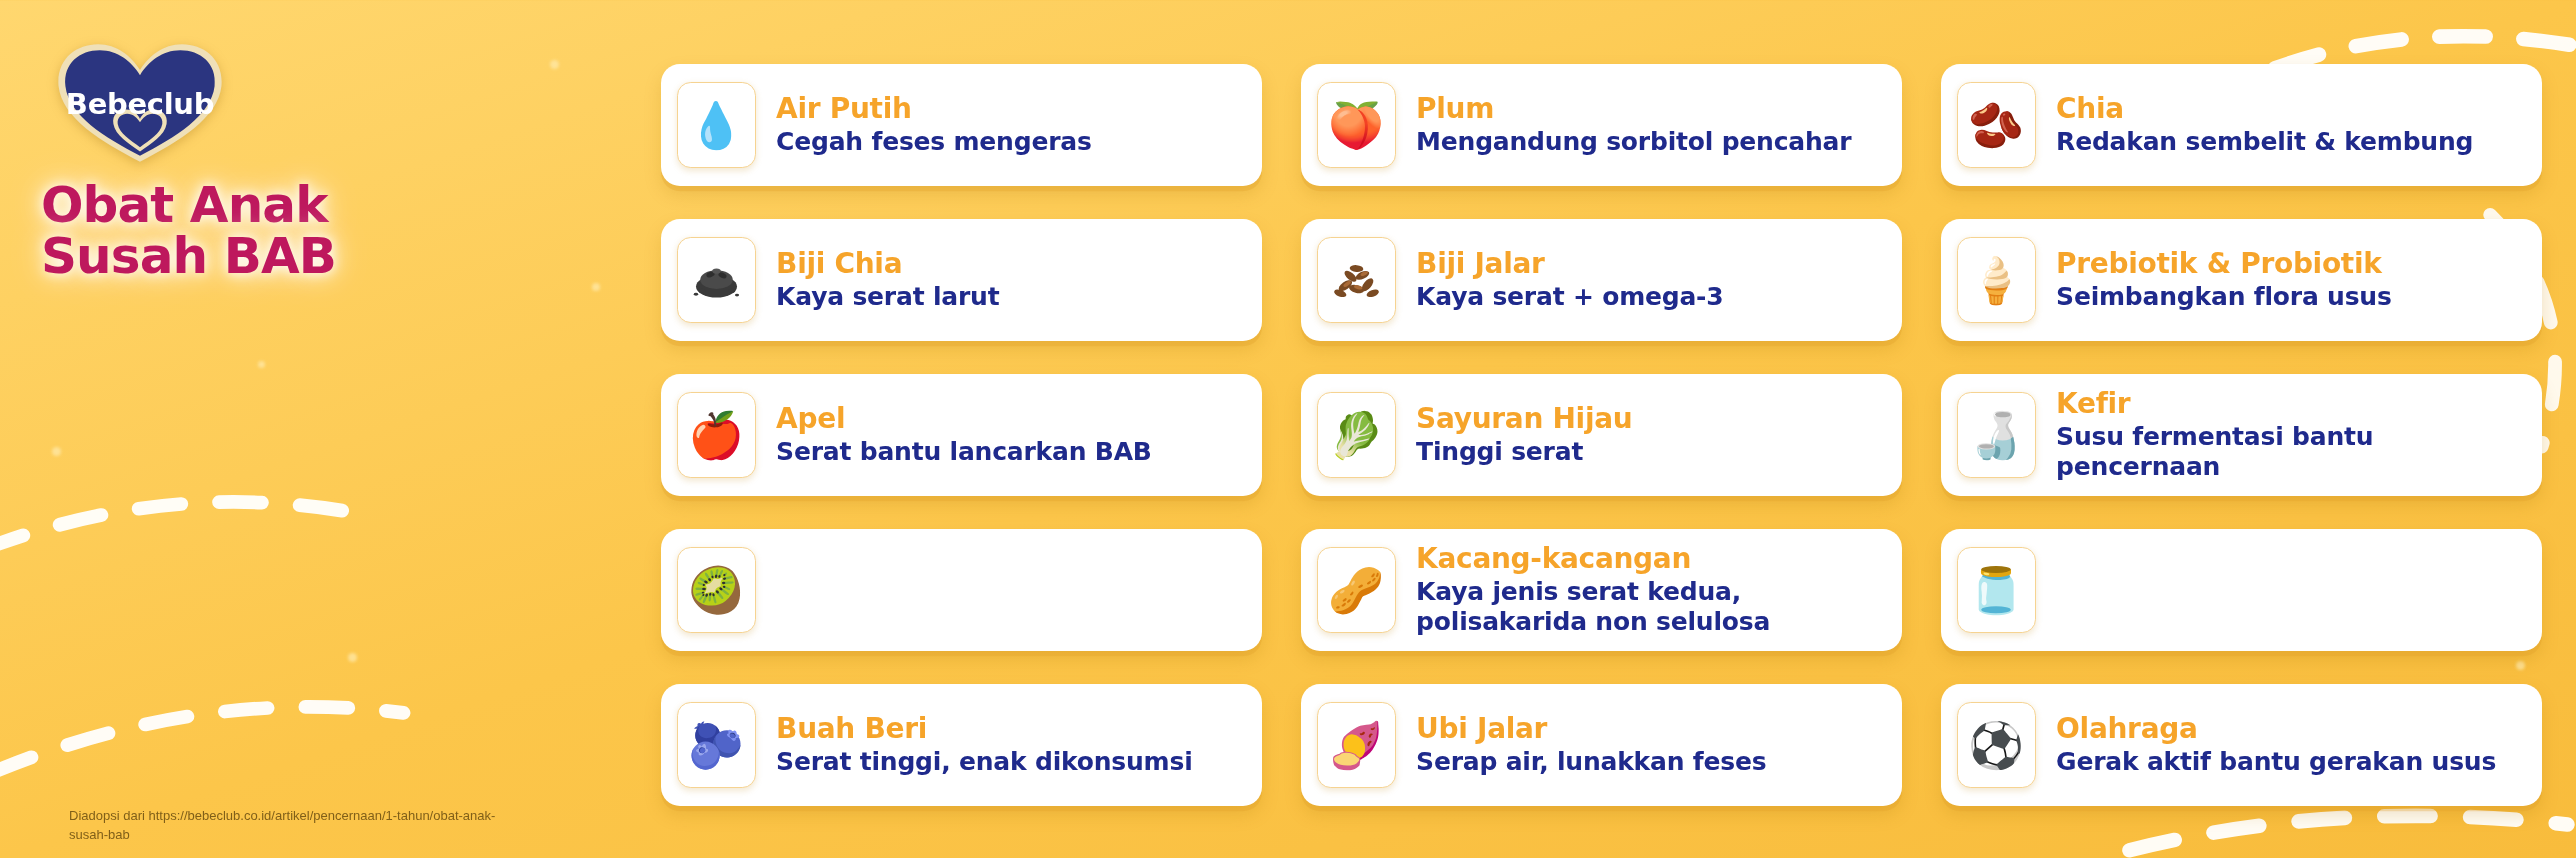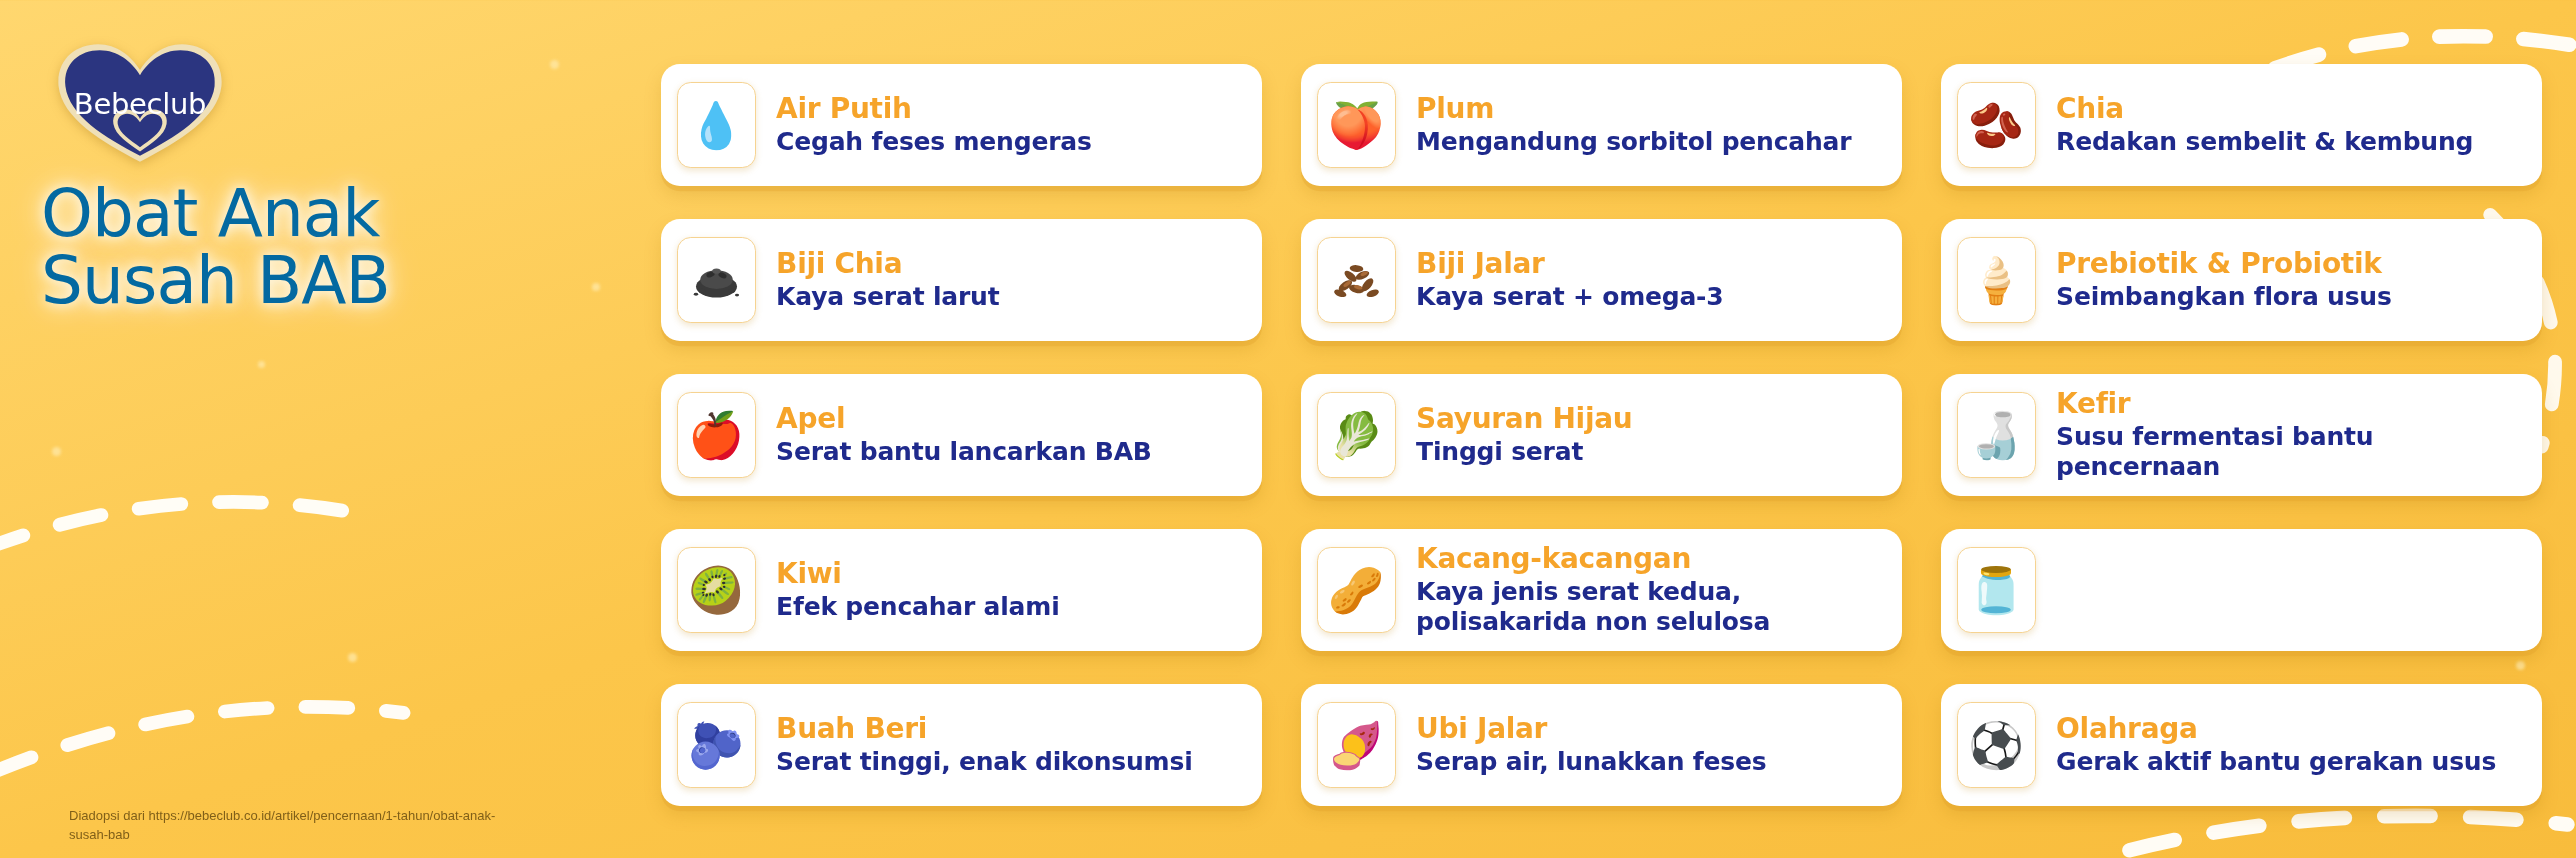--- a/index.html
+++ b/index.html
@@ -29,29 +29,29 @@
 
   
   .left-panel { position:absolute; left:0; top:0; width:635px; height:859px; }
 
   .logo-wrap { position:absolute; left:50px; top:39px; width:180px; height:129px; }
   .logo-heart { position:relative; width:180px; height:129px;
                 filter: drop-shadow(0 3.4px 5.2px rgba(140,90,0,.28)); }
 
   .logo-text {
     position:absolute; left:0; right:0; top:48px; text-align:center;
-    color:#ffffff; font-weight:normal; font-size:29px; letter-spacing:-0.3px;
+    color:#ffffff; font-weight:bold; font-size:29px; letter-spacing:-0.3px;
     font-family:"DejaVu Sans", sans-serif;
   }
 
   .headline {
     position:absolute; left:41px; top:180px; width:584px;
     font-family:"DejaVu Sans", sans-serif;
-    font-weight:normal; font-size:66px; line-height:1.02;
-    color:#0369a1; letter-spacing:-0.9px;
+    font-weight:bold; font-size:50px; line-height:1.02;
+    color:#be185d; letter-spacing:-0.9px;
     text-shadow:
        0 0 12px rgba(255,255,255,.95),
        0 0 22px rgba(255,255,255,.85),
        0 0 36px rgba(255,255,255,.6);
   }
   .headline .l2 { display:block; }
 
   .attribution {
     position:absolute; left:69px; top:799px; width:464px;
     font-size:13px; line-height:1.45; color:#7A5A16; opacity:.95;
@@ -270,24 +270,20 @@
       </div>
       <div class="card">
         <div class="icon-tile">🍶</div>
         <div class="card-text">
           <div class="card-title">Kefir</div>
           <div class="card-sub">Susu fermentasi bantu<br>pencernaan</div>
         </div>
       </div>
       <div class="card">
         <div class="icon-tile">🥝</div>
-        <div class="card-text">
-          <div class="card-title">Kiwi</div>
-          <div class="card-sub">Efek pencahar alami</div>
-        </div>
       </div>
       <div class="card">
         <div class="icon-tile">🥜</div>
         <div class="card-text">
           <div class="card-title">Kacang-kacangan</div>
           <div class="card-sub">Kaya jenis serat kedua,<br>polisakarida non selulosa</div>
         </div>
       </div>
       <div class="card">
         <div class="icon-tile">🫙</div>

